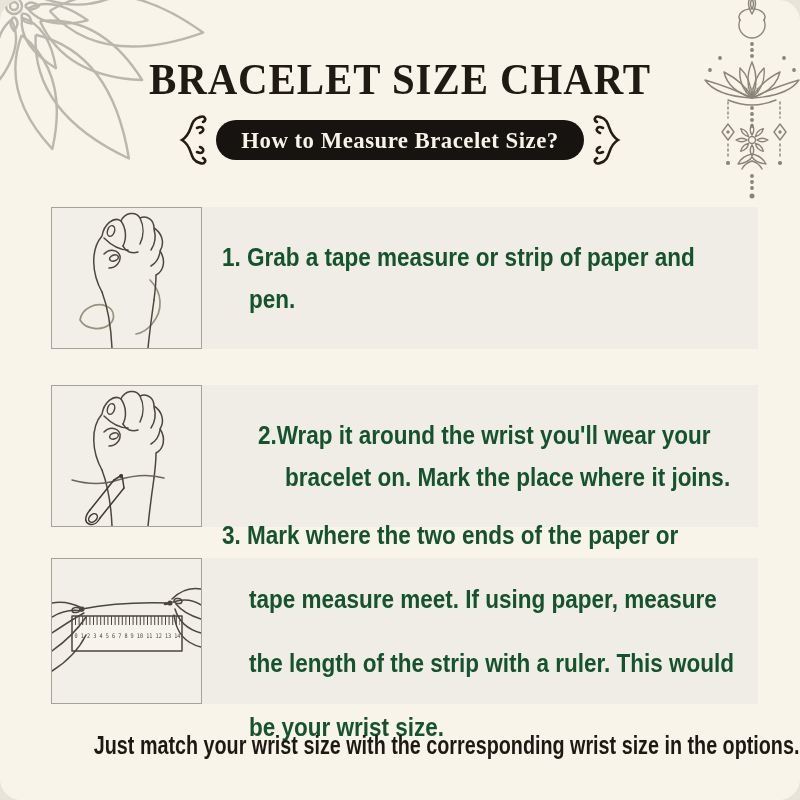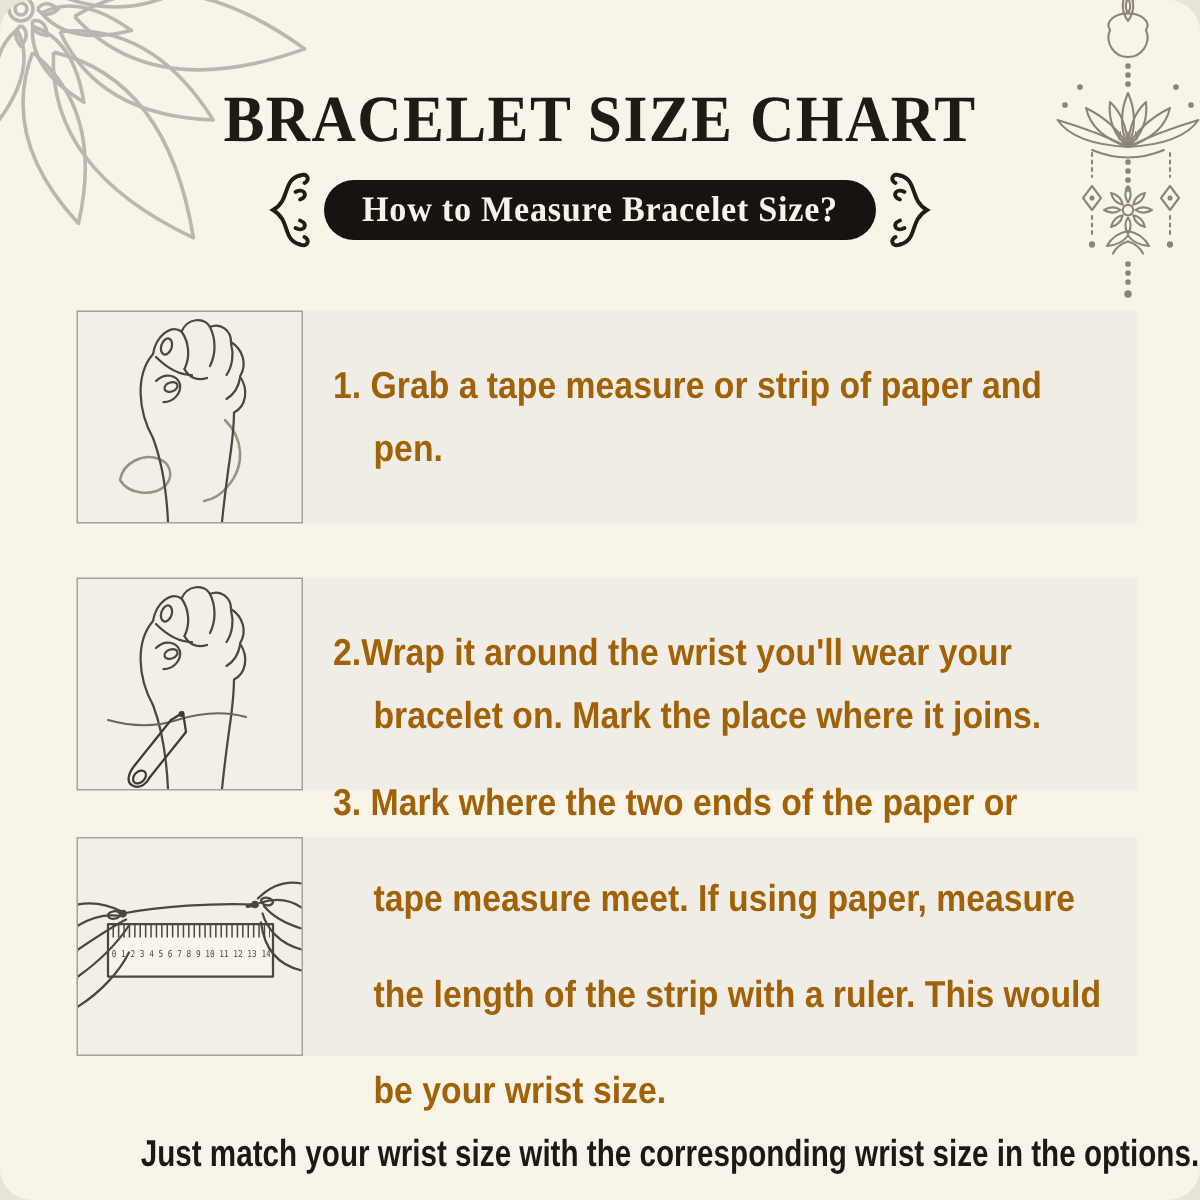--- a/index.html
+++ b/index.html
@@ -34,37 +34,37 @@
     font-size:24px;letter-spacing:0.5px;color:#f7f3e8;white-space:nowrap;
     transform:scaleX(0.95);
   }
   .flourish{flex:none;}
   .flourish.right{transform:scaleX(-1);}
 
   .step{
     position:absolute;left:51px;width:707px;background:#efede5;display:flex;
   }
   .step.s1{top:207px;height:142px;}
-  .step.s2{top:385px;height:142px;}
+  .step.s2{top:385px;height:142px;gap:36px;}
   .step.s3{top:558px;height:146px;}
   .illus{
     width:151px;height:100%;box-sizing:border-box;flex:none;
     border:1px solid #a5a29a;background:#f1efe7;
   }
   .step-text{
     flex:1;display:flex;flex-direction:column;justify-content:center;
-    padding-left:20px;font-size:25px;font-weight:700;line-height:42px;color:#a16207;
+    padding-left:20px;font-size:25px;font-weight:700;line-height:42px;color:#14532d;
   }
   .s3 .step-text{line-height:33px;gap:31px;}
   .line{white-space:nowrap;transform:scaleX(0.9);transform-origin:0 50%;}
   .line.cont{padding-left:30px;}
 
   .footer{
     position:absolute;top:731px;left:0;width:800px;text-align:center;
-    font-size:25px;font-weight:700;color:#1c1914;margin-top:24px;
+    font-size:25px;font-weight:700;color:#1c1914;
   }
   .footer-label{display:inline-block;white-space:nowrap;transform:scaleX(0.79);}
 </style>
 </head>
 <body>
 
 <div class="page">
 
   <svg class="mandala" width="212" height="162" viewBox="0 0 212 162">
     <g stroke="#bab7ae" stroke-width="2.4" fill="none" stroke-linejoin="round">

